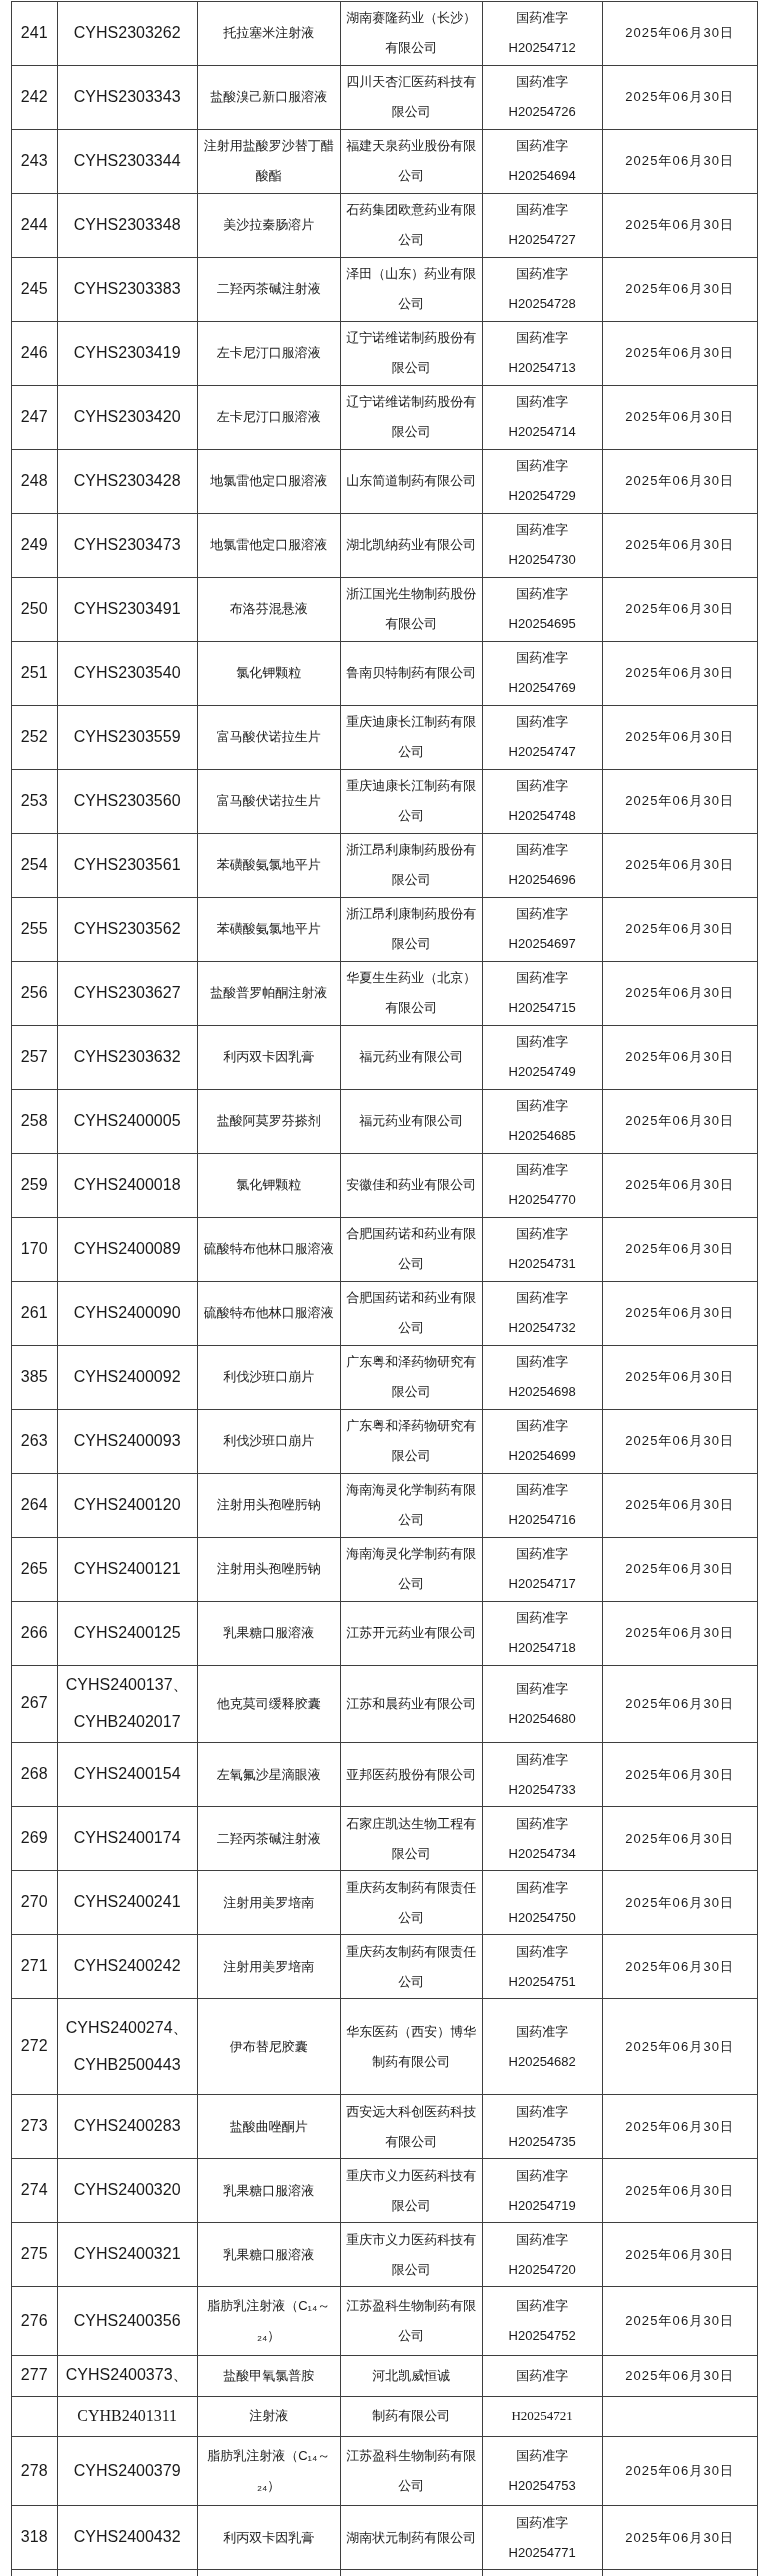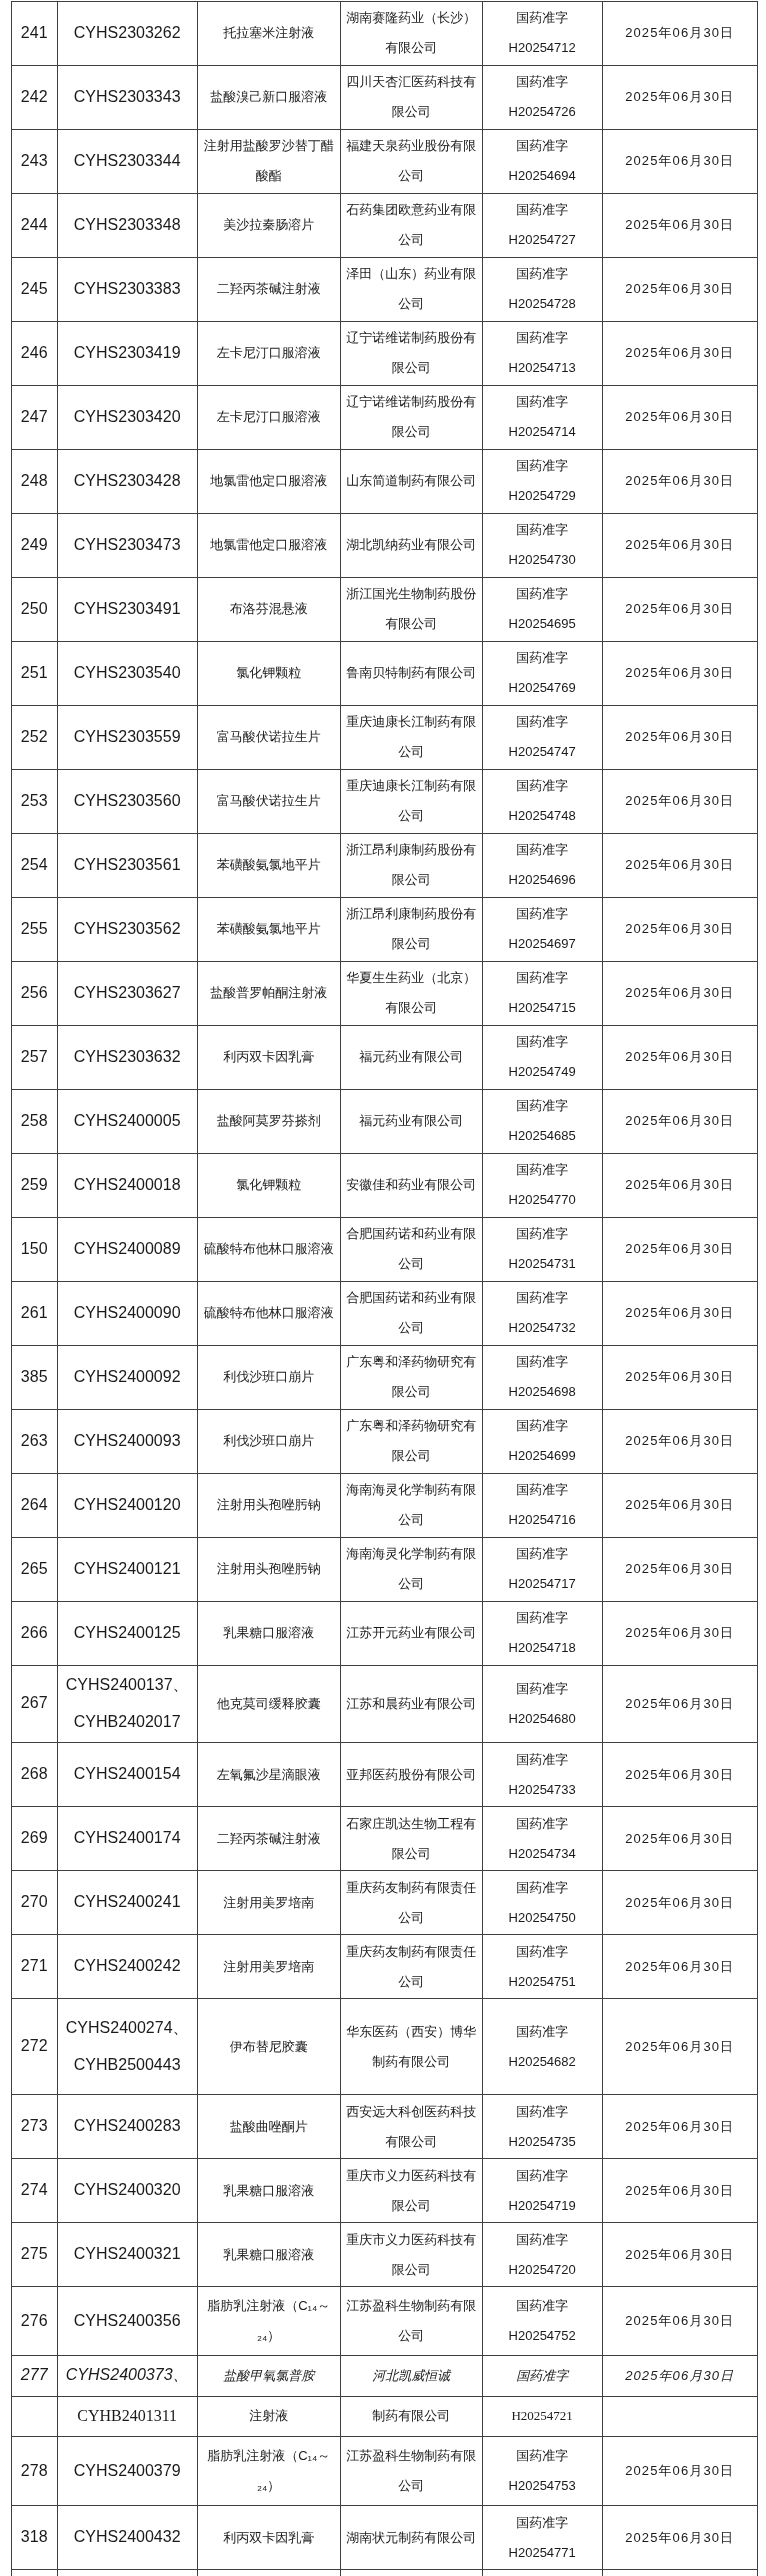--- a/index.html
+++ b/index.html
@@ -33,21 +33,21 @@
     overflow-wrap: anywhere;
     word-break: normal;
   }
   td .line { display: block; }
   td.c-no   { font-size: 16px; }
   td.c-app  { font-size: 16px; }
   td.c-date { letter-spacing: 1.1px; white-space: nowrap; }
   tr          { height: 64px; }
   tr.r-tall   { height: 96px; }
   tr.r-med    { height: 69px;  }
-  tr.r-shortA { height: 27px; font-style: italic;  }
+  tr.r-shortA { height: 27px;  }
   tr.r-shortB { height: 31px; font-family: Liberation Serif, serif;  }
 </style>
 </head>
 <body>
 
 <div class="table-wrap">
   <table class="approval-table">
     <colgroup>
       <col style="width:46px">
       <col style="width:140px">
@@ -260,21 +260,21 @@
           <td class="c-app">CYHS2400018</td>
           <td class="c-drug">氯化钾颗粒</td>
           <td class="c-comp">安徽佳和药业有限公司</td>
           <td class="c-appr">
             <span class="line">国药准字</span>
             <span class="line">H20254770</span>
           </td>
           <td class="c-date">2025年06月30日</td>
         </tr>
         <tr>
-          <td class="c-no">150</td>
+          <td class="c-no">170</td>
           <td class="c-app">CYHS2400089</td>
           <td class="c-drug">硫酸特布他林口服溶液</td>
           <td class="c-comp">合肥国药诺和药业有限公司</td>
           <td class="c-appr">
             <span class="line">国药准字</span>
             <span class="line">H20254731</span>
           </td>
           <td class="c-date">2025年06月30日</td>
         </tr>
         <tr>

